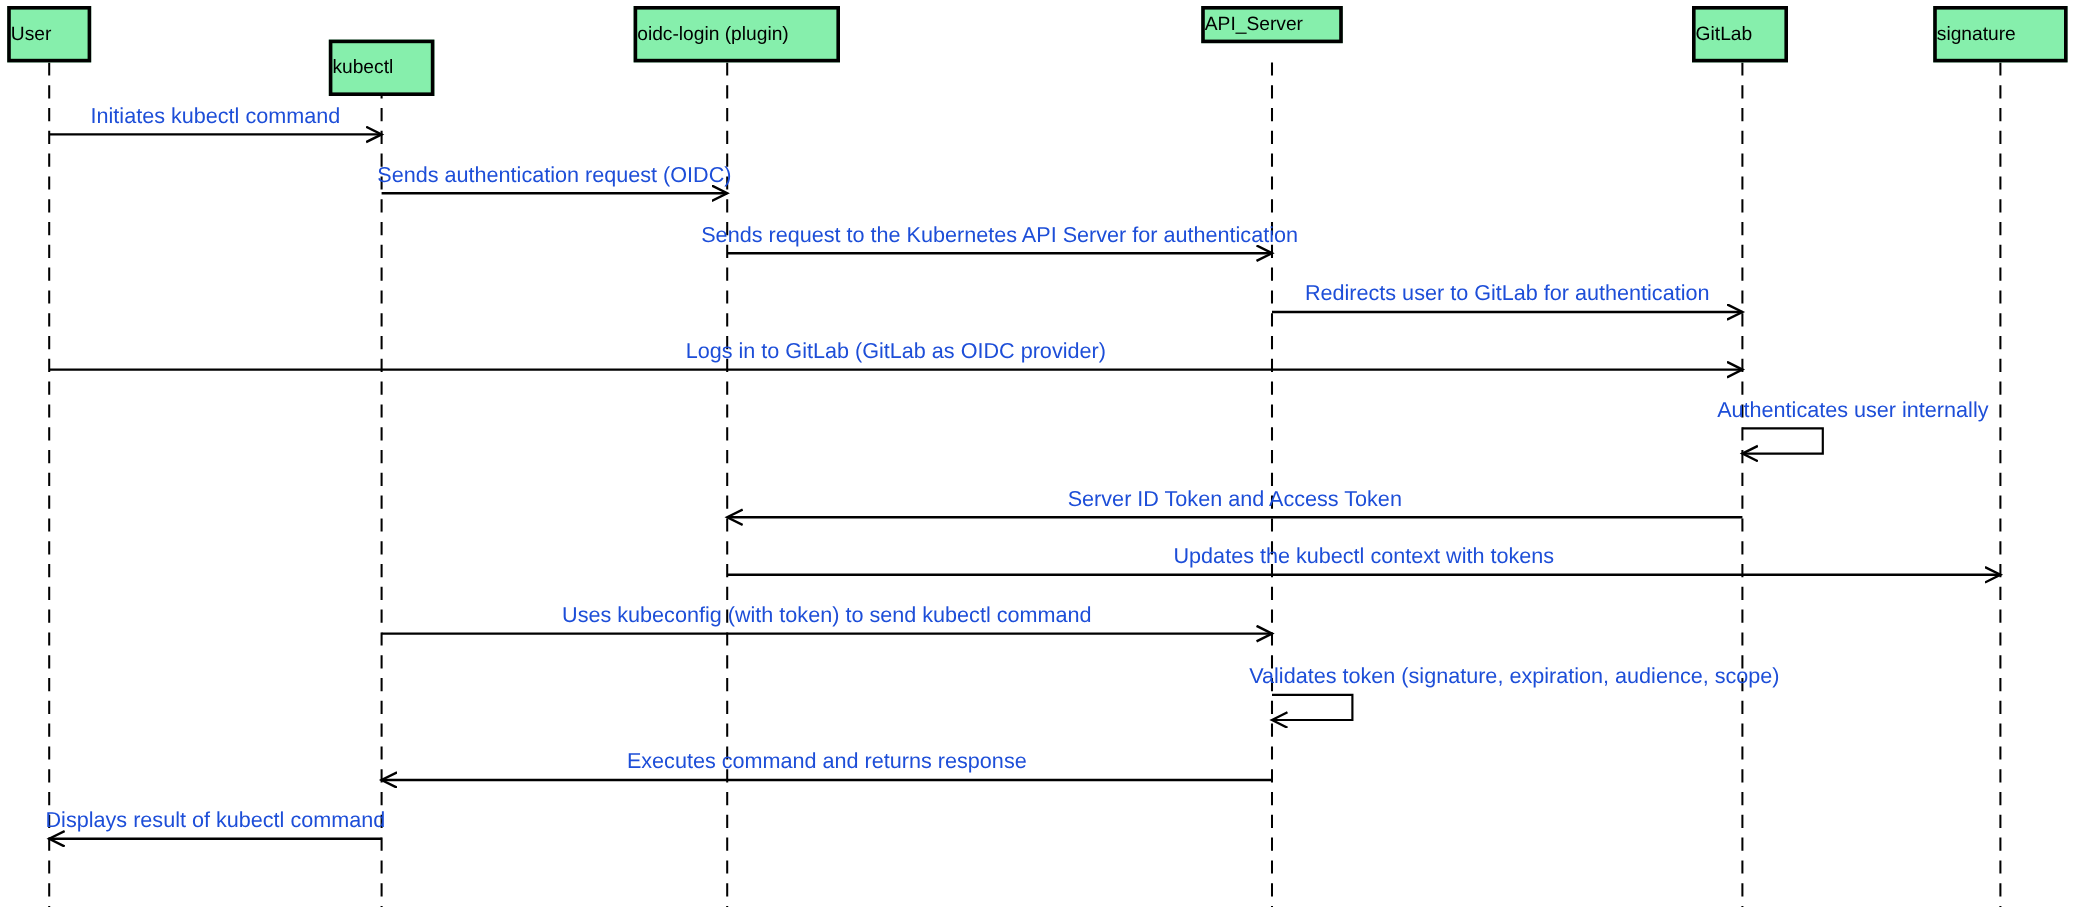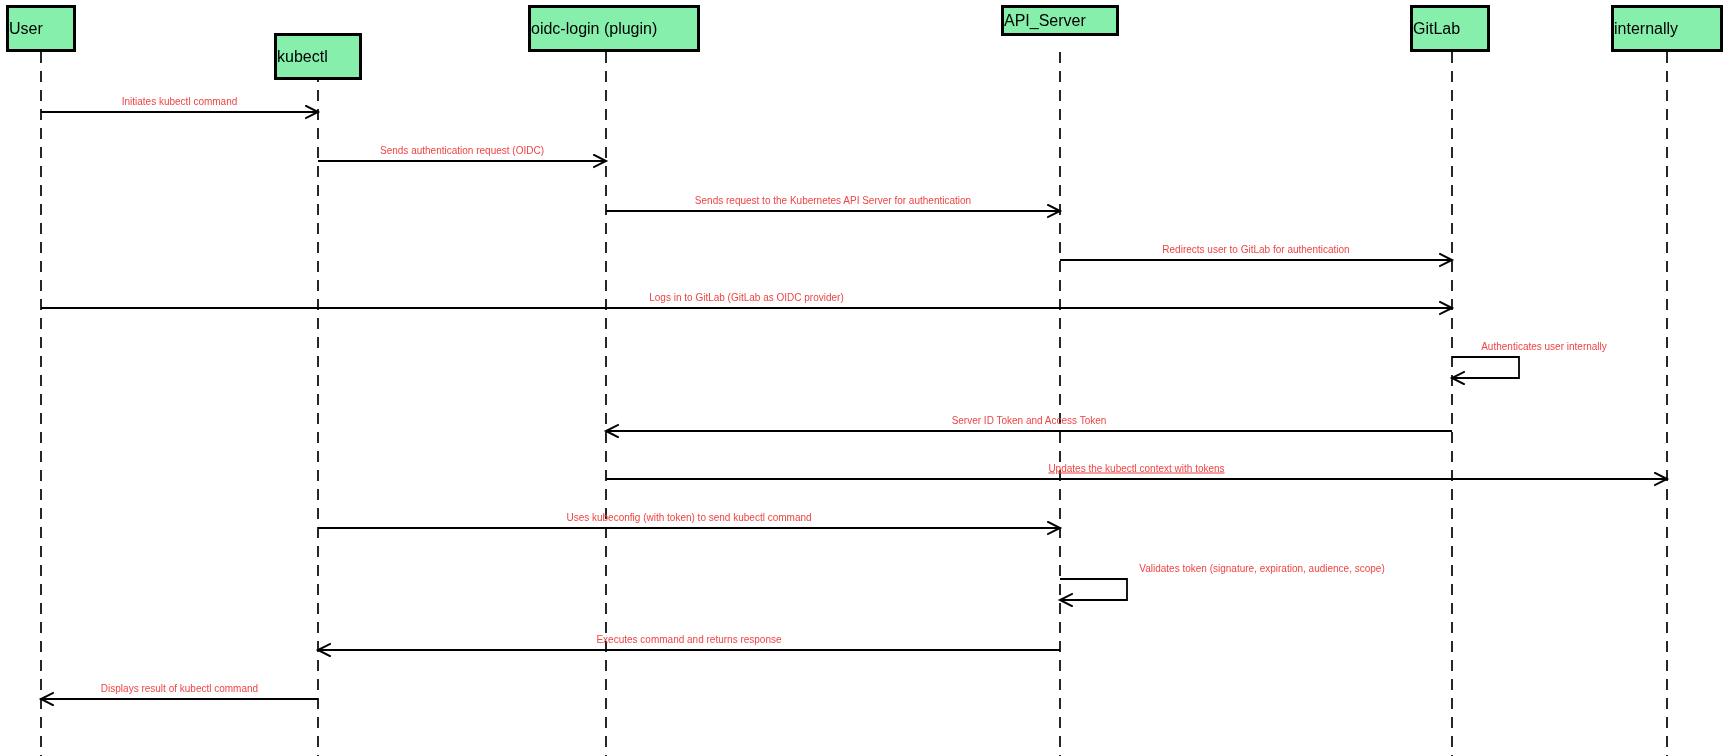--- a/index.html
+++ b/index.html
@@ -28,23 +28,23 @@
     display: flex;
     align-items: center;
     justify-content: flex-start;
     font-size: 16px;
     color: #000000;
     white-space: nowrap;
   }
   .msg-label {
     position: absolute;
     transform: translate(-50%, -100%);
-    font-size: 10px;
+    font-size: 18px;
     line-height: 1.15;
-    color: #ef4444;
+    color: #1d4ed8;
     white-space: nowrap;
   }
 </style>
 </head>
 <body>
 
 <div class="stage">
   <svg class="wires" id="wires" width="1729" height="756" viewBox="0 0 1729 756" xmlns="http://www.w3.org/2000/svg">
     <defs>
       <marker id="arrow-open" markerUnits="userSpaceOnUse" markerWidth="18" markerHeight="16" refX="13" refY="7" orient="auto">
@@ -84,28 +84,28 @@
       <div class="actor-box" style="left: 528px; top: 5px; width: 172px; height: 47px;">
         <span>oidc-login (plugin)</span>
       </div>
       <div class="actor-box" style="left: 1001px; top: 5px; width: 118px; height: 31px;">
         <span>API_Server</span>
       </div>
       <div class="actor-box" style="left: 1410px; top: 5px; width: 80px; height: 47px;">
         <span>GitLab</span>
       </div>
       <div class="actor-box" style="left: 1611px; top: 5px; width: 112px; height: 47px;">
-        <span>internally</span>
+        <span>signature</span>
       </div>
       <div class="msg-label" style="left: 179.5px; top: 107px;">Initiates kubectl command</div>
       <div class="msg-label" style="left: 462px; top: 156px;">Sends authentication request (OIDC)</div>
       <div class="msg-label" style="left: 833px; top: 206px;">Sends request to the Kubernetes API Server for authentication</div>
       <div class="msg-label" style="left: 1256px; top: 255px;">Redirects user to GitLab for authentication</div>
       <div class="msg-label" style="left: 746.5px; top: 303px;">Logs in to GitLab (GitLab as OIDC provider)</div>
       <div class="msg-label" style="left: 1544px; top: 352px;">Authenticates user internally</div>
       <div class="msg-label" style="left: 1029px; top: 426px;">Server ID Token and Access Token</div>
-      <div class="msg-label" style="left: 1136.5px; top: 474px; text-decoration: underline;">Updates the kubectl context with tokens</div>
+      <div class="msg-label" style="left: 1136.5px; top: 474px;">Updates the kubectl context with tokens</div>
       <div class="msg-label" style="left: 689px; top: 523px; text-align: center;">Uses kubeconfig (with token) to send kubectl command</div>
       <div class="msg-label" style="left: 1262px; top: 574px;">Validates token (signature, expiration, audience, scope)</div>
       <div class="msg-label" style="left: 689px; top: 645px;">Executes command and returns response</div>
       <div class="msg-label" style="left: 179.5px; top: 694px;">Displays result of kubectl command</div>
     </div>
 </div>
 
 </body></html>

